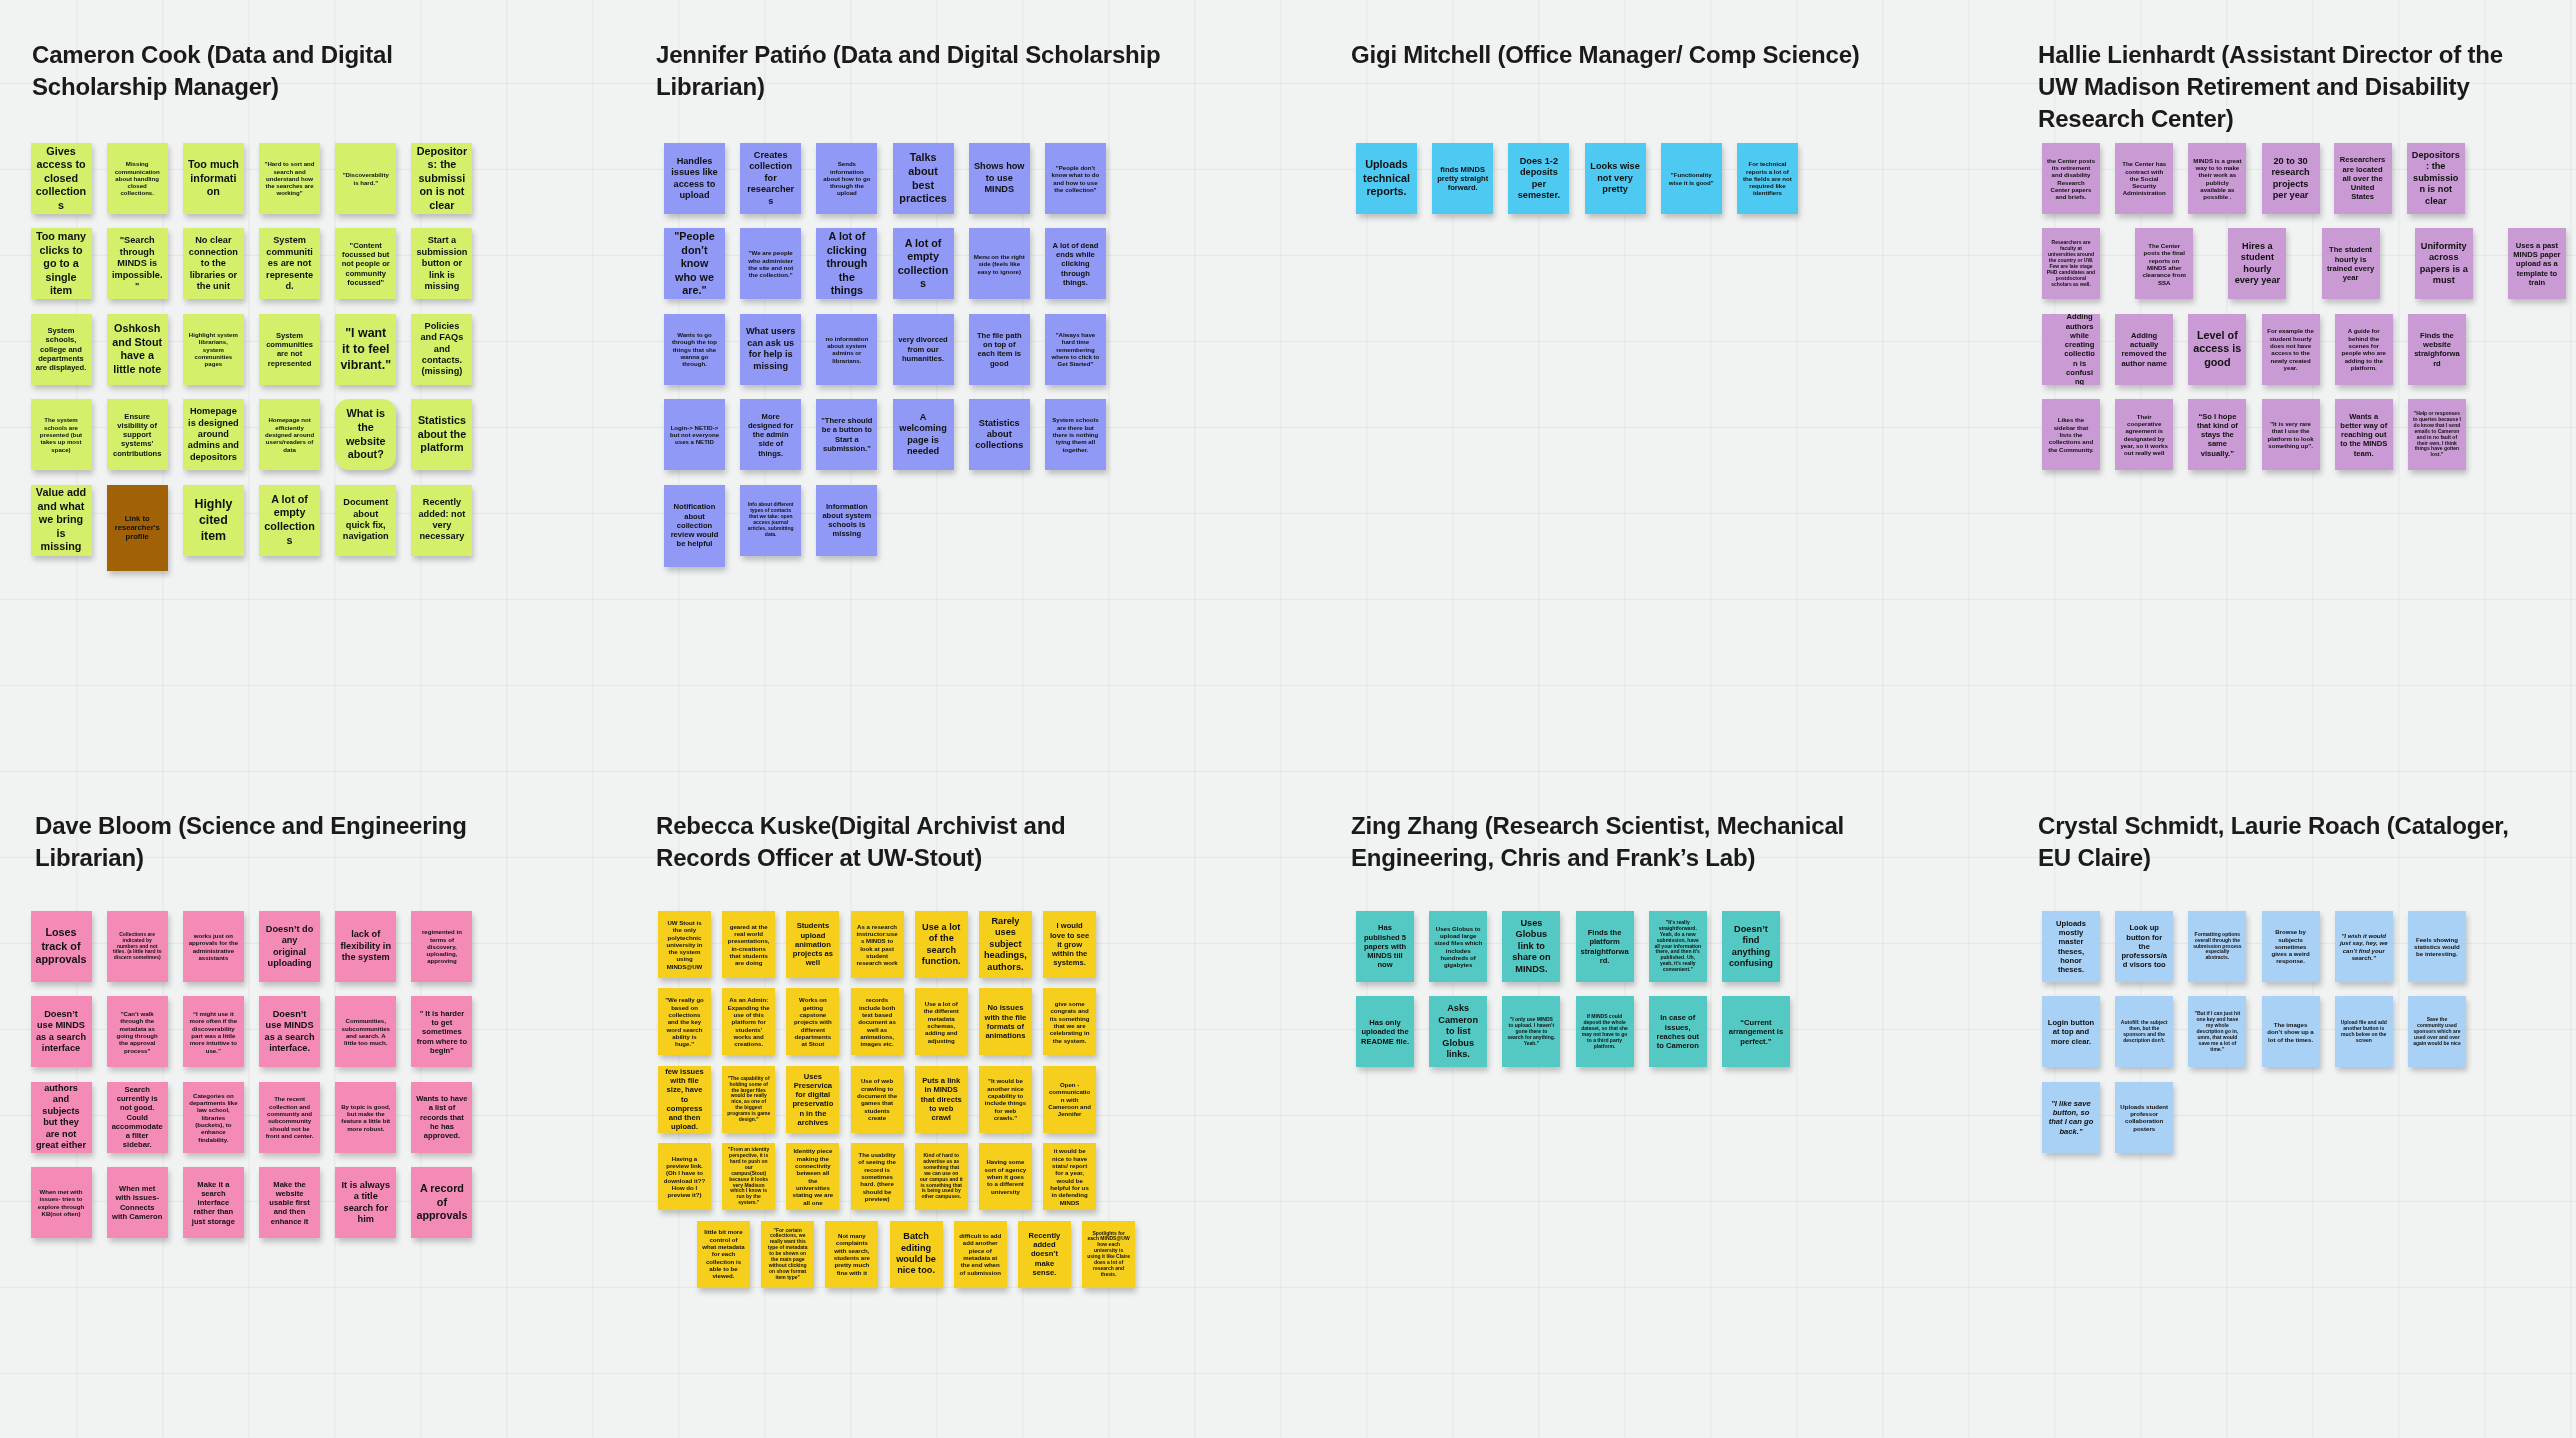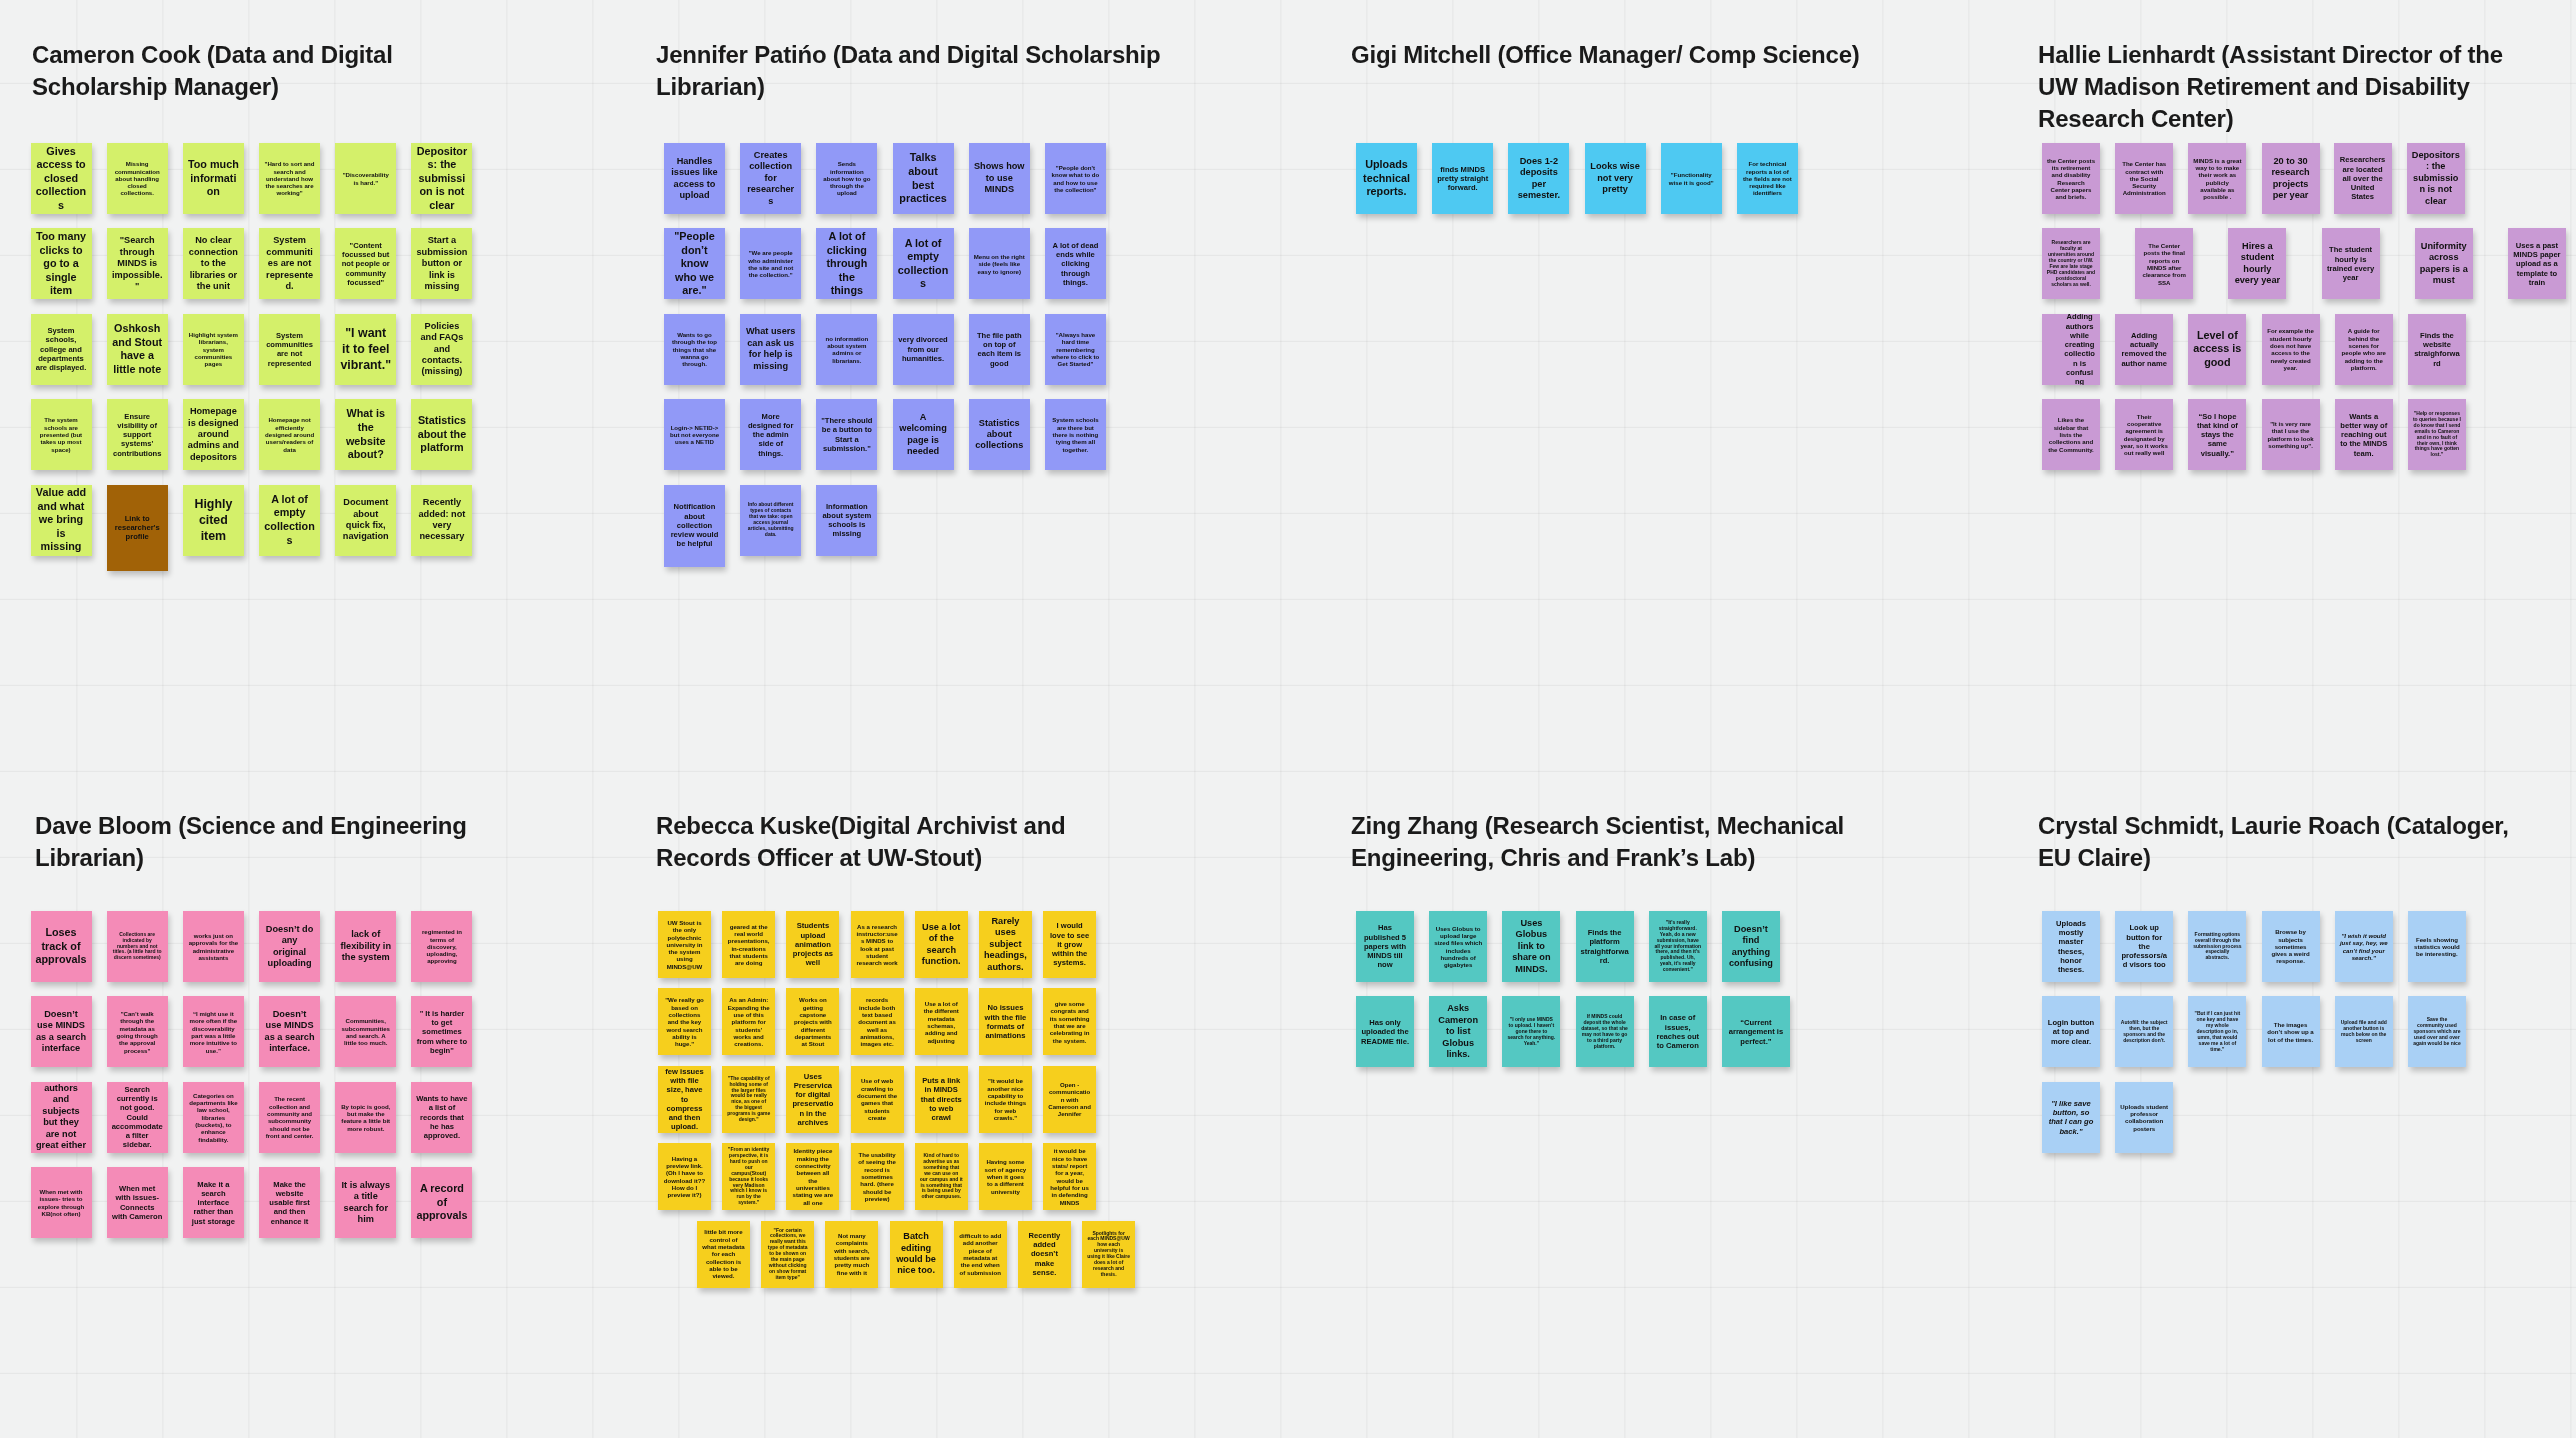--- a/index.html
+++ b/index.html
@@ -128,21 +128,21 @@
           </div>
           <div class="note t-sm" style="width: 61px; height: 71px; background: rgb(212, 240, 106); margin-right: 15.2px;">
             <span>Ensure visibility of support systems' contributions</span>
           </div>
           <div class="note t-md" style="width: 61px; height: 71px; background: rgb(212, 240, 106); margin-right: 15.2px;">
             <span>Homepage is designed around admins and depositors</span>
           </div>
           <div class="note t-xs" style="width: 61px; height: 71px; background: rgb(212, 240, 106); margin-right: 15.2px;">
             <span>Homepage not efficiently designed around users/readers of data</span>
           </div>
-          <div class="note t-lg" style="width: 61px; height: 71px; background: rgb(212, 240, 106); margin-right: 15.2px;">
+          <div class="note t-lg" style="width: 61px; height: 71px; background: rgb(212, 240, 106); margin-right: 15.2px; border-radius: 14px;">
             <span>What is the website about?</span>
           </div>
           <div class="note t-lg" style="width: 61px; height: 71px; background: rgb(212, 240, 106); margin-right: 15.2px;">
             <span>Statistics about the platform</span>
           </div>
         </div>
         <div class="row" style="margin-bottom: 14.4px;">
           <div class="note t-lg" style="width: 61px; height: 71px; background: rgb(212, 240, 106); margin-right: 15.2px;">
             <span>Value add and what we bring is missing</span>
           </div>

